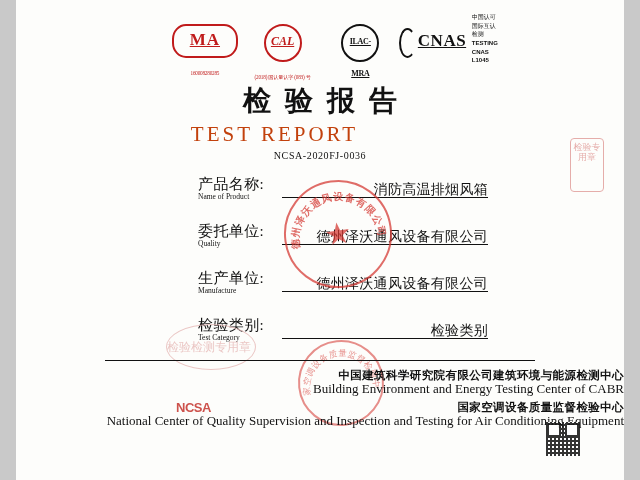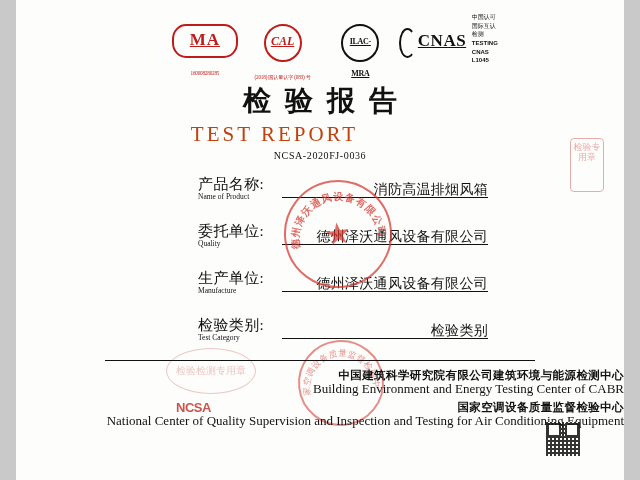--- a/index.html
+++ b/index.html
@@ -316,29 +316,29 @@
     line-height: 1.15;
     padding: 3px 2px;
     box-sizing: border-box;
     text-align: center;
     opacity: 0.8;
     font-family: "DejaVu Serif", serif;
   }
   .left-watermark {
     position: absolute;
     left: 150px;
-    top: 348px;
+    top: 324px;
     width: 88px;
     height: 44px;
     color: #e6b9b7;
-    font-size: 10px;
+    font-size: 12px;
     opacity: 0.8;
     border: 1.4px solid #e6b9b7;
     border-radius: 50%;
-    text-align: center;
+    text-align: left;
     line-height: 44px;
     font-family: "DejaVu Serif", serif;
   }
   .ncsa-logo {
     position: absolute;
     left: 160px;
     top: 400px;
     font-size: 13px;
     font-weight: bold;
     color: #c8403a;

